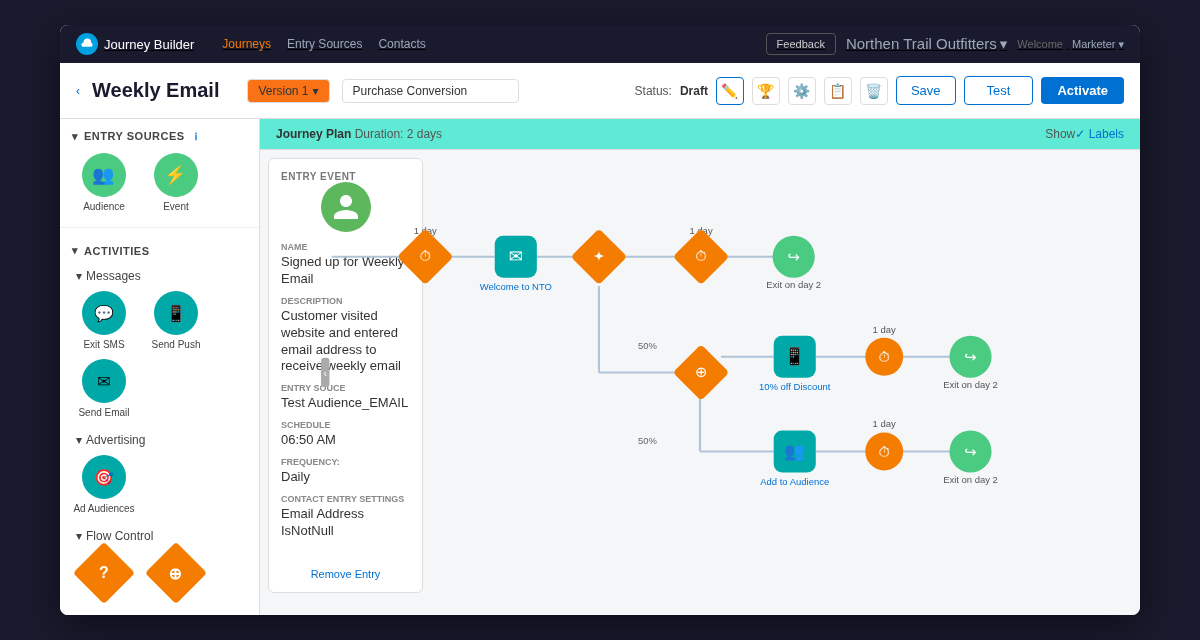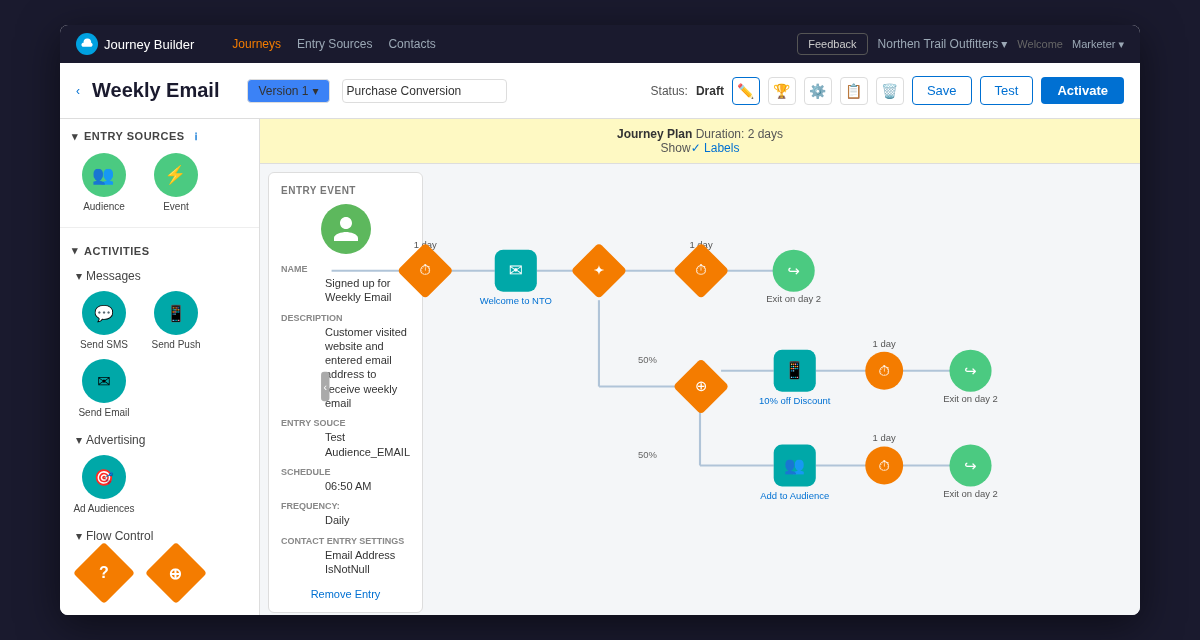--- a/index.html
+++ b/index.html
@@ -1,79 +1,79 @@
 <!DOCTYPE html>
 <html><head>
   <meta charset="utf-8">
   <style>
     * { box-sizing: border-box; margin: 0; padding: 0; font-family: -apple-system, BlinkMacSystemFont, 'Segoe UI', sans-serif; }
     body { background: #1a1a2e; display: flex; justify-content: center; align-items: center; min-height: 100vh; }
     .app-window { width: 1080px; height: 590px; background: #f4f6f8; border-radius: 8px; overflow: hidden; box-shadow: 0 10px 40px rgba(0,0,0,0.5); display: flex; flex-direction: column; }
 
     
-    .top-nav { background: #1a1a2e; height: 38px; display: flex; align-items: center; padding: 0 16px; gap: 30px; flex-shrink: 0; }
+    .top-nav { background: #1a1a2e; height: 38px; display: flex; align-items: center; padding: 0 16px; gap: 20px; flex-shrink: 0; text-decoration: underline; }
     .nav-logo { display: flex; align-items: center; gap: 6px; }
     .nav-logo-icon { width: 22px; height: 22px; background: #00a1e0; border-radius: 50%; display: flex; align-items: center; justify-content: center; }
     .nav-logo-icon svg { width: 14px; height: 14px; fill: white; }
     .nav-app-name { color: white; font-size: 13px; font-weight: 500; }
     .nav-links { display: flex; gap: 16px; margin-left: 8px; }
     .nav-link { color: #9ba8b5; font-size: 12px; cursor: pointer; text-decoration: none; }
     .nav-link.active { color: #f47c00; }
     .nav-right { margin-left: auto; display: flex; align-items: center; gap: 10px; }
     .feedback-btn { background: transparent; border: 1px solid #555; color: #ccc; font-size: 11px; padding: 4px 10px; border-radius: 4px; cursor: pointer; }
-    .nav-org { color: #9ba8b5; font-size: 12px; display: flex; align-items: flex-end; gap: 3px; }
+    .nav-org { color: #9ba8b5; font-size: 15px; display: flex; align-items: flex-start; gap: 3px; }
     .nav-user { color: #9ba8b5; font-size: 11px; display: flex; align-items: center; gap: 3px; }
     .nav-user span.welcome { color: #666; }
 
     
     .toolbar { background: white; height: 56px; display: flex; align-items: center; padding: 0 16px; gap: 12px; border-bottom: 1px solid #ddd; flex-shrink: 0; }
     .back-btn { color: #0070d2; font-size: 12px; display: flex; align-items: center; gap: 4px; cursor: pointer; }
     .journey-title { font-size: 20px; font-weight: 600; color: #1a1a2e; }
-    .version-btn { background: #3b82f6; border: 1px solid #ddd; border-radius: 4px; padding: 4px 10px; font-size: 12px; color: #333; display: flex; align-items: center; gap: 4px; cursor: pointer; margin-left: 16px; }
-    .goal-input { border: 1px solid #ddd; border-radius: 4px; padding: 4px 4px; font-size: 12px; color: #333; min-width: 160px; }
+    .version-btn { background: #f97316; border: 1px solid #ddd; border-radius: 4px; padding: 4px 10px; font-size: 12px; color: #333; display: flex; align-items: center; gap: 4px; cursor: pointer; margin-left: 16px; }
+    .goal-input { border: 1px solid #ddd; border-radius: 4px; padding: 4px 10px; font-size: 12px; color: #333; min-width: 160px; }
     .status-area { margin-left: auto; display: flex; align-items: center; gap: 8px; }
     .status-label { font-size: 12px; color: #555; text-align: center; }
     .status-val { font-size: 12px; font-weight: 600; color: #333; }
     .icon-btn { width: 28px; height: 28px; border: 1px solid #ddd; border-radius: 4px; display: flex; align-items: center; justify-content: center; cursor: pointer; background: white; color: #555; font-size: 14px; }
     .icon-btn.active { border-color: #0070d2; color: #0070d2; }
     .save-btn { background: white; border: 1px solid #0070d2; color: #0070d2; padding: 6px 14px; border-radius: 4px; font-size: 13px; cursor: pointer; }
-    .test-btn { background: white; border: 1px solid #0070d2; color: #0070d2; padding: 6px 14px; border-radius: 4px; font-size: 13px; cursor: pointer; }
+    .test-btn { background: white; border: 1px solid #0070d2; color: #0070d2; padding: 6px 22px; border-radius: 4px; font-size: 13px; cursor: pointer; }
     .activate-btn { background: #0070d2; border: none; color: white; padding: 6px 16px; border-radius: 4px; font-size: 13px; font-weight: 600; cursor: pointer; }
 
     
     .main-content { display: flex; flex: 1; overflow: hidden; }
 
     
     .sidebar { width: 200px; background: white; border-right: 1px solid #ddd; overflow-y: auto; flex-shrink: 0; padding-bottom: 12px; }
     .sidebar-section-header { display: flex; align-items: center; gap: 6px; padding: 10px 12px 6px; font-size: 11px; font-weight: 700; color: #444; text-transform: uppercase; letter-spacing: 0.5px; cursor: pointer; }
     .sidebar-sub-header { display: flex; align-items: center; gap: 4px; padding: 6px 12px 4px 16px; font-size: 12px; color: #444; cursor: pointer; }
     .builder-title { padding: 12px 12px 8px; font-size: 14px; font-weight: 700; color: #1a1a2e; }
     .sidebar-icons { display: flex; gap: 8px; padding: 4px 12px 8px; justify-content: flex-start; flex-wrap: wrap; }
     .sidebar-icon-item { display: flex; flex-direction: column; align-items: center; gap: 4px; width: 64px; cursor: pointer; }
     .sidebar-icon-circle { width: 44px; height: 44px; border-radius: 50%; display: flex; align-items: center; justify-content: center; font-size: 20px; }
     .icon-green { background: #4bca81; }
     .icon-teal { background: #00a8a8; }
     .sidebar-icon-label { font-size: 10px; color: #444; text-align: center; line-height: 1.2; }
     .sidebar-divider { border-top: 1px solid #eee; margin: 6px 0; }
 
     
     .canvas { flex: 1; background: #f4f6f8; overflow: auto; padding: 0; }
-    .canvas-header { background: #fef9c3; border-bottom: 1px solid #ddd; padding: 8px 16px; display: flex; align-items: center; justify-content: space-between; flex-direction: column; }
+    .canvas-header { background: #5eead4; border-bottom: 1px solid #ddd; padding: 8px 16px; display: flex; align-items: center; justify-content: space-between; }
     .canvas-header-left { font-size: 12px; color: #555; }
     .canvas-header-left strong { color: #333; }
     .canvas-header-right { display: flex; align-items: center; gap: 0; }
     .show-btn { font-size: 12px; color: #555; cursor: pointer; }
     .labels-btn { font-size: 12px; color: #0070d2; display: flex; align-items: center; gap: 3px; cursor: pointer; }
     .entry-panel { position: absolute; left: 8px; top: 8px; width: 155px; background: white; border: 1px solid #ddd; border-radius: 6px; padding: 12px; font-size: 11px; }
-    .entry-event-label { font-size: 10px; font-weight: 700; color: #777; text-transform: uppercase; letter-spacing: 0.5px; margin-bottom: 8px; }
+    .entry-event-label { font-size: 10px; font-weight: 700; color: #777; text-transform: uppercase; letter-spacing: 0.5px; }
     .entry-avatar { width: 50px; height: 50px; border-radius: 50%; background: #5db85d; display: flex; align-items: center; justify-content: center; margin: 0 auto 10px; }
     .entry-avatar svg { width: 30px; height: 30px; fill: white; }
     .entry-field-label { font-size: 9px; font-weight: 700; color: #888; text-transform: uppercase; margin-top: 8px; margin-bottom: 2px; }
-    .entry-field-value { font-size: 11px; color: #333; line-height: 1.3; margin-left: 44px; }
-    .remove-link { color: #0070d2; font-size: 11px; cursor: pointer; text-align: center; margin-top: 12px; display: block; }
+    .entry-field-value { font-size: 13px; color: #333; line-height: 1.3; }
+    .remove-link { color: #0070d2; font-size: 11px; cursor: pointer; text-align: center; margin-top: 28px; display: block; }
   </style>
 </head>
 <body>
 
 <div class="app-window">
 
   <div class="top-nav">
     <div class="nav-logo">
       <div class="nav-logo-icon">
         <svg viewBox="0 0 20 20">
@@ -152,21 +152,21 @@
         <span>ACTIVITIES</span>
       </div>
 
       <div class="sidebar-sub-header">
         <span>▾</span>
         <span>Messages</span>
       </div>
       <div class="sidebar-icons">
         <div class="sidebar-icon-item">
           <div class="sidebar-icon-circle icon-teal" style="font-size:16px;">💬</div>
-          <span class="sidebar-icon-label">Send SMS</span>
+          <span class="sidebar-icon-label">Exit SMS</span>
         </div>
         <div class="sidebar-icon-item">
           <div class="sidebar-icon-circle icon-teal" style="font-size:16px;">📱</div>
           <span class="sidebar-icon-label">Send Push</span>
         </div>
         <div class="sidebar-icon-item">
           <div class="sidebar-icon-circle icon-teal" style="font-size:16px;">✉</div>
           <span class="sidebar-icon-label">Send Email</span>
         </div>
       </div>

